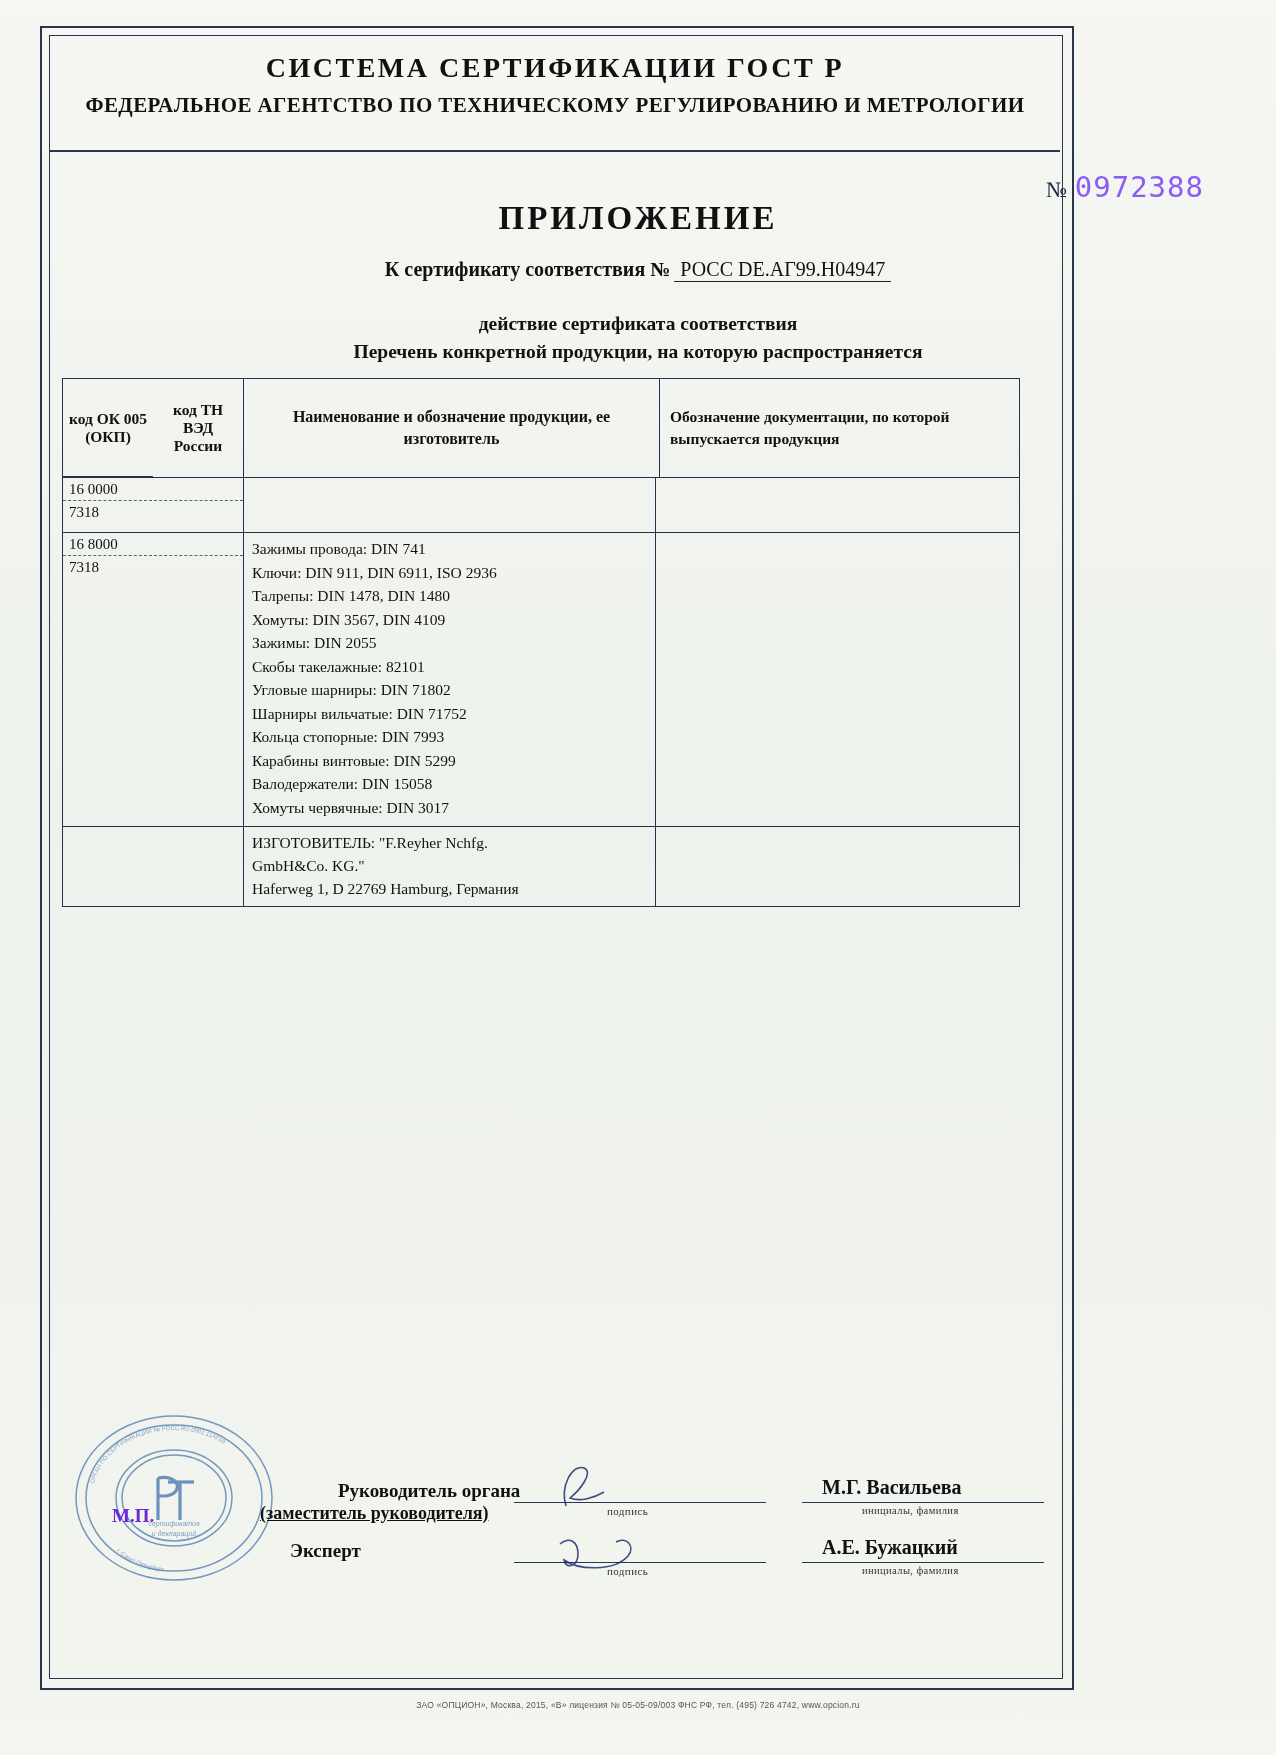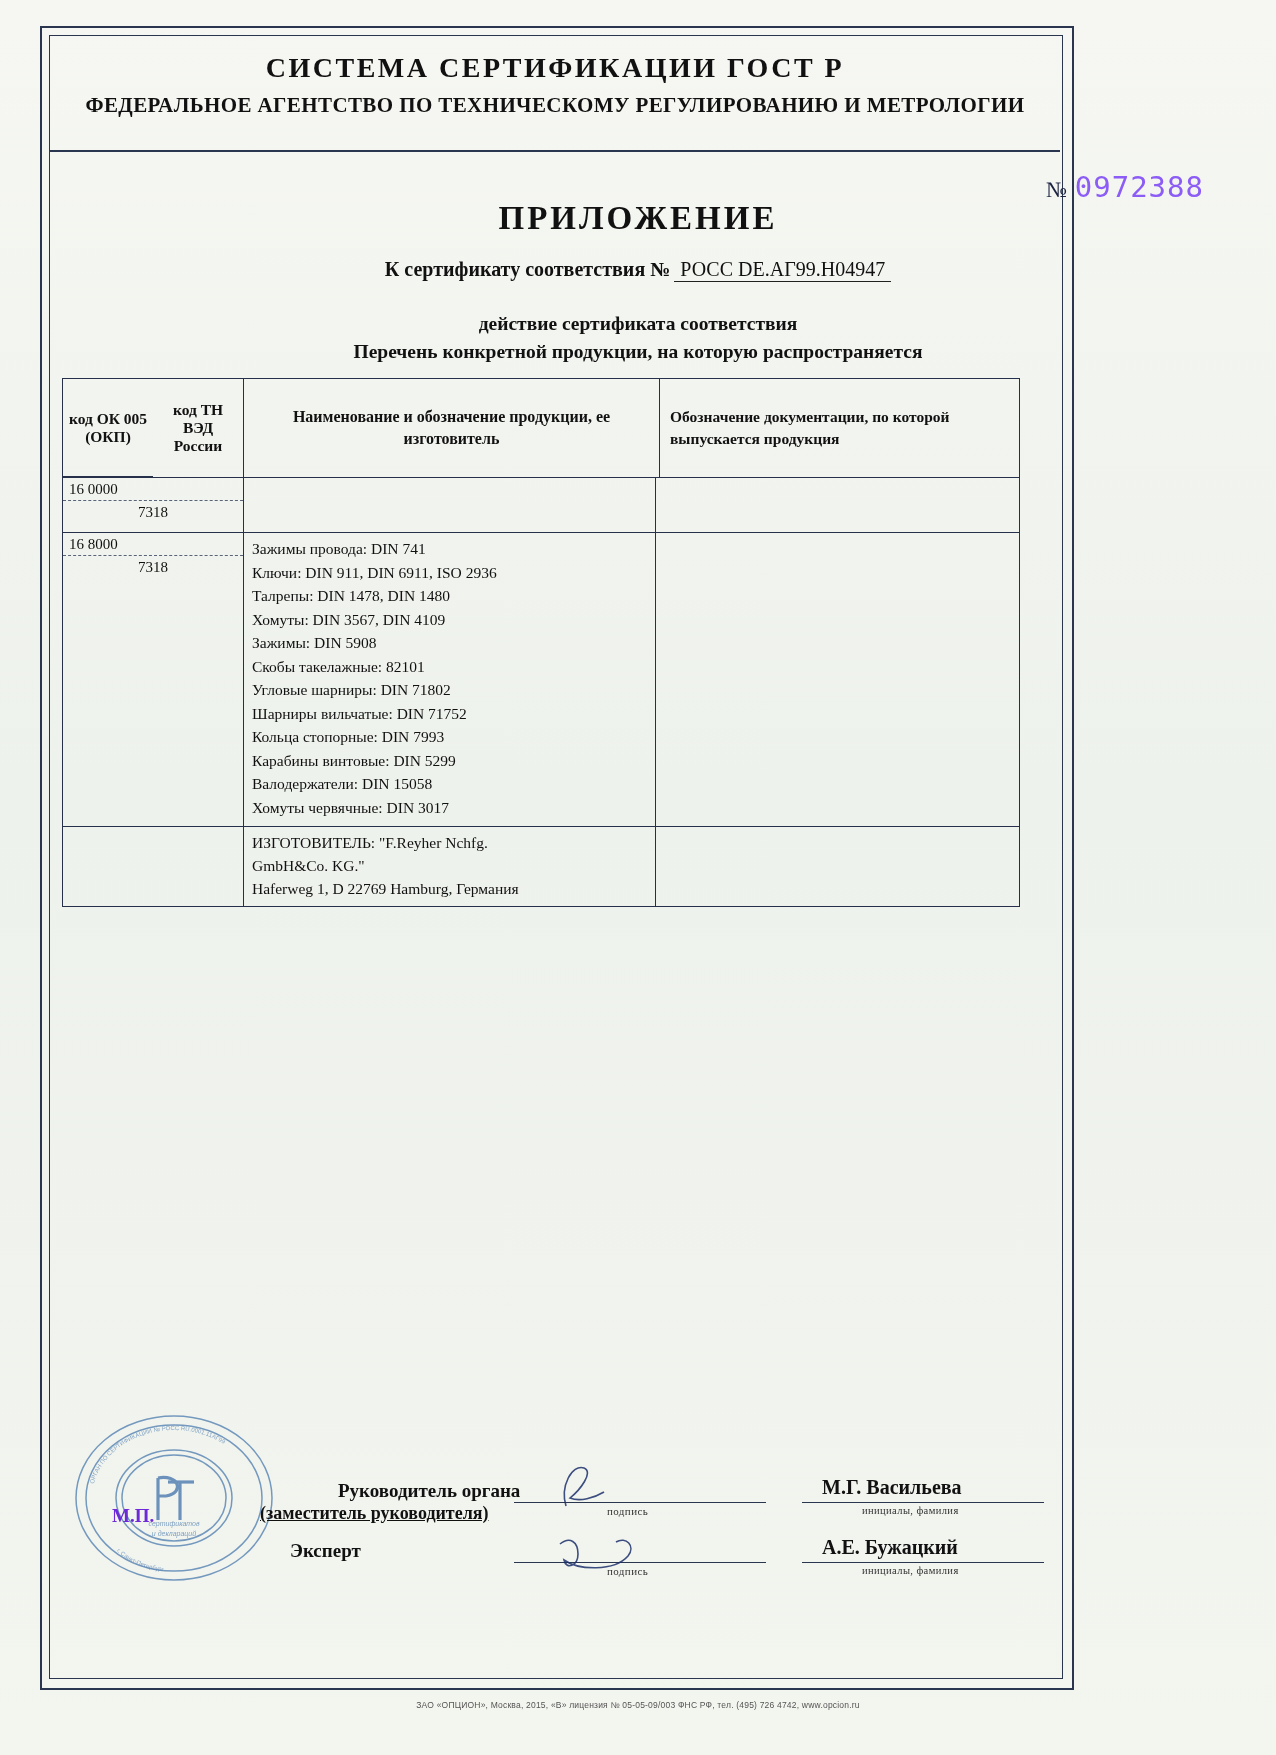--- a/index.html
+++ b/index.html
@@ -192,21 +192,20 @@
     display: flex;
     flex-direction: column;
     font-size: 15px;
   }
   .code-okp {
     padding: 3px 6px 2px 6px;
     border-bottom: 1px dashed #5a6478;
   }
   .code-tnved {
     padding: 3px 6px 2px 6px;
-    text-align: center;
   }
   .cell-name {
     width: 395px;
     border-right: 1.4px solid #26304a;
     padding: 4px 8px 6px 8px;
     font-size: 15.5px;
     line-height: 1.52;
   }
   .cell-doc {
     flex: 1;
@@ -363,21 +362,21 @@
     <div class="row">
       <div class="cell-codes">
         <div class="code-okp">16 8000</div>
         <div class="code-tnved">7318</div>
       </div>
       <div class="cell-name">
         <div class="prod-line">Зажимы провода: DIN 741</div>
         <div class="prod-line">Ключи: DIN 911, DIN 6911, ISO 2936</div>
         <div class="prod-line">Талрепы: DIN 1478, DIN 1480</div>
         <div class="prod-line">Хомуты: DIN 3567, DIN 4109</div>
-        <div class="prod-line">Зажимы: DIN 5908</div>
+        <div class="prod-line">Зажимы: DIN 2055</div>
         <div class="prod-line">Скобы такелажные: 82101</div>
         <div class="prod-line">Угловые шарниры: DIN 71802</div>
         <div class="prod-line">Шарниры вильчатые: DIN 71752</div>
         <div class="prod-line">Кольца стопорные: DIN 7993</div>
         <div class="prod-line">Карабины винтовые: DIN 5299</div>
         <div class="prod-line">Валодержатели: DIN 15058</div>
         <div class="prod-line">Хомуты червячные: DIN 3017</div>
       </div>
       <div class="cell-doc"></div>
     </div>

